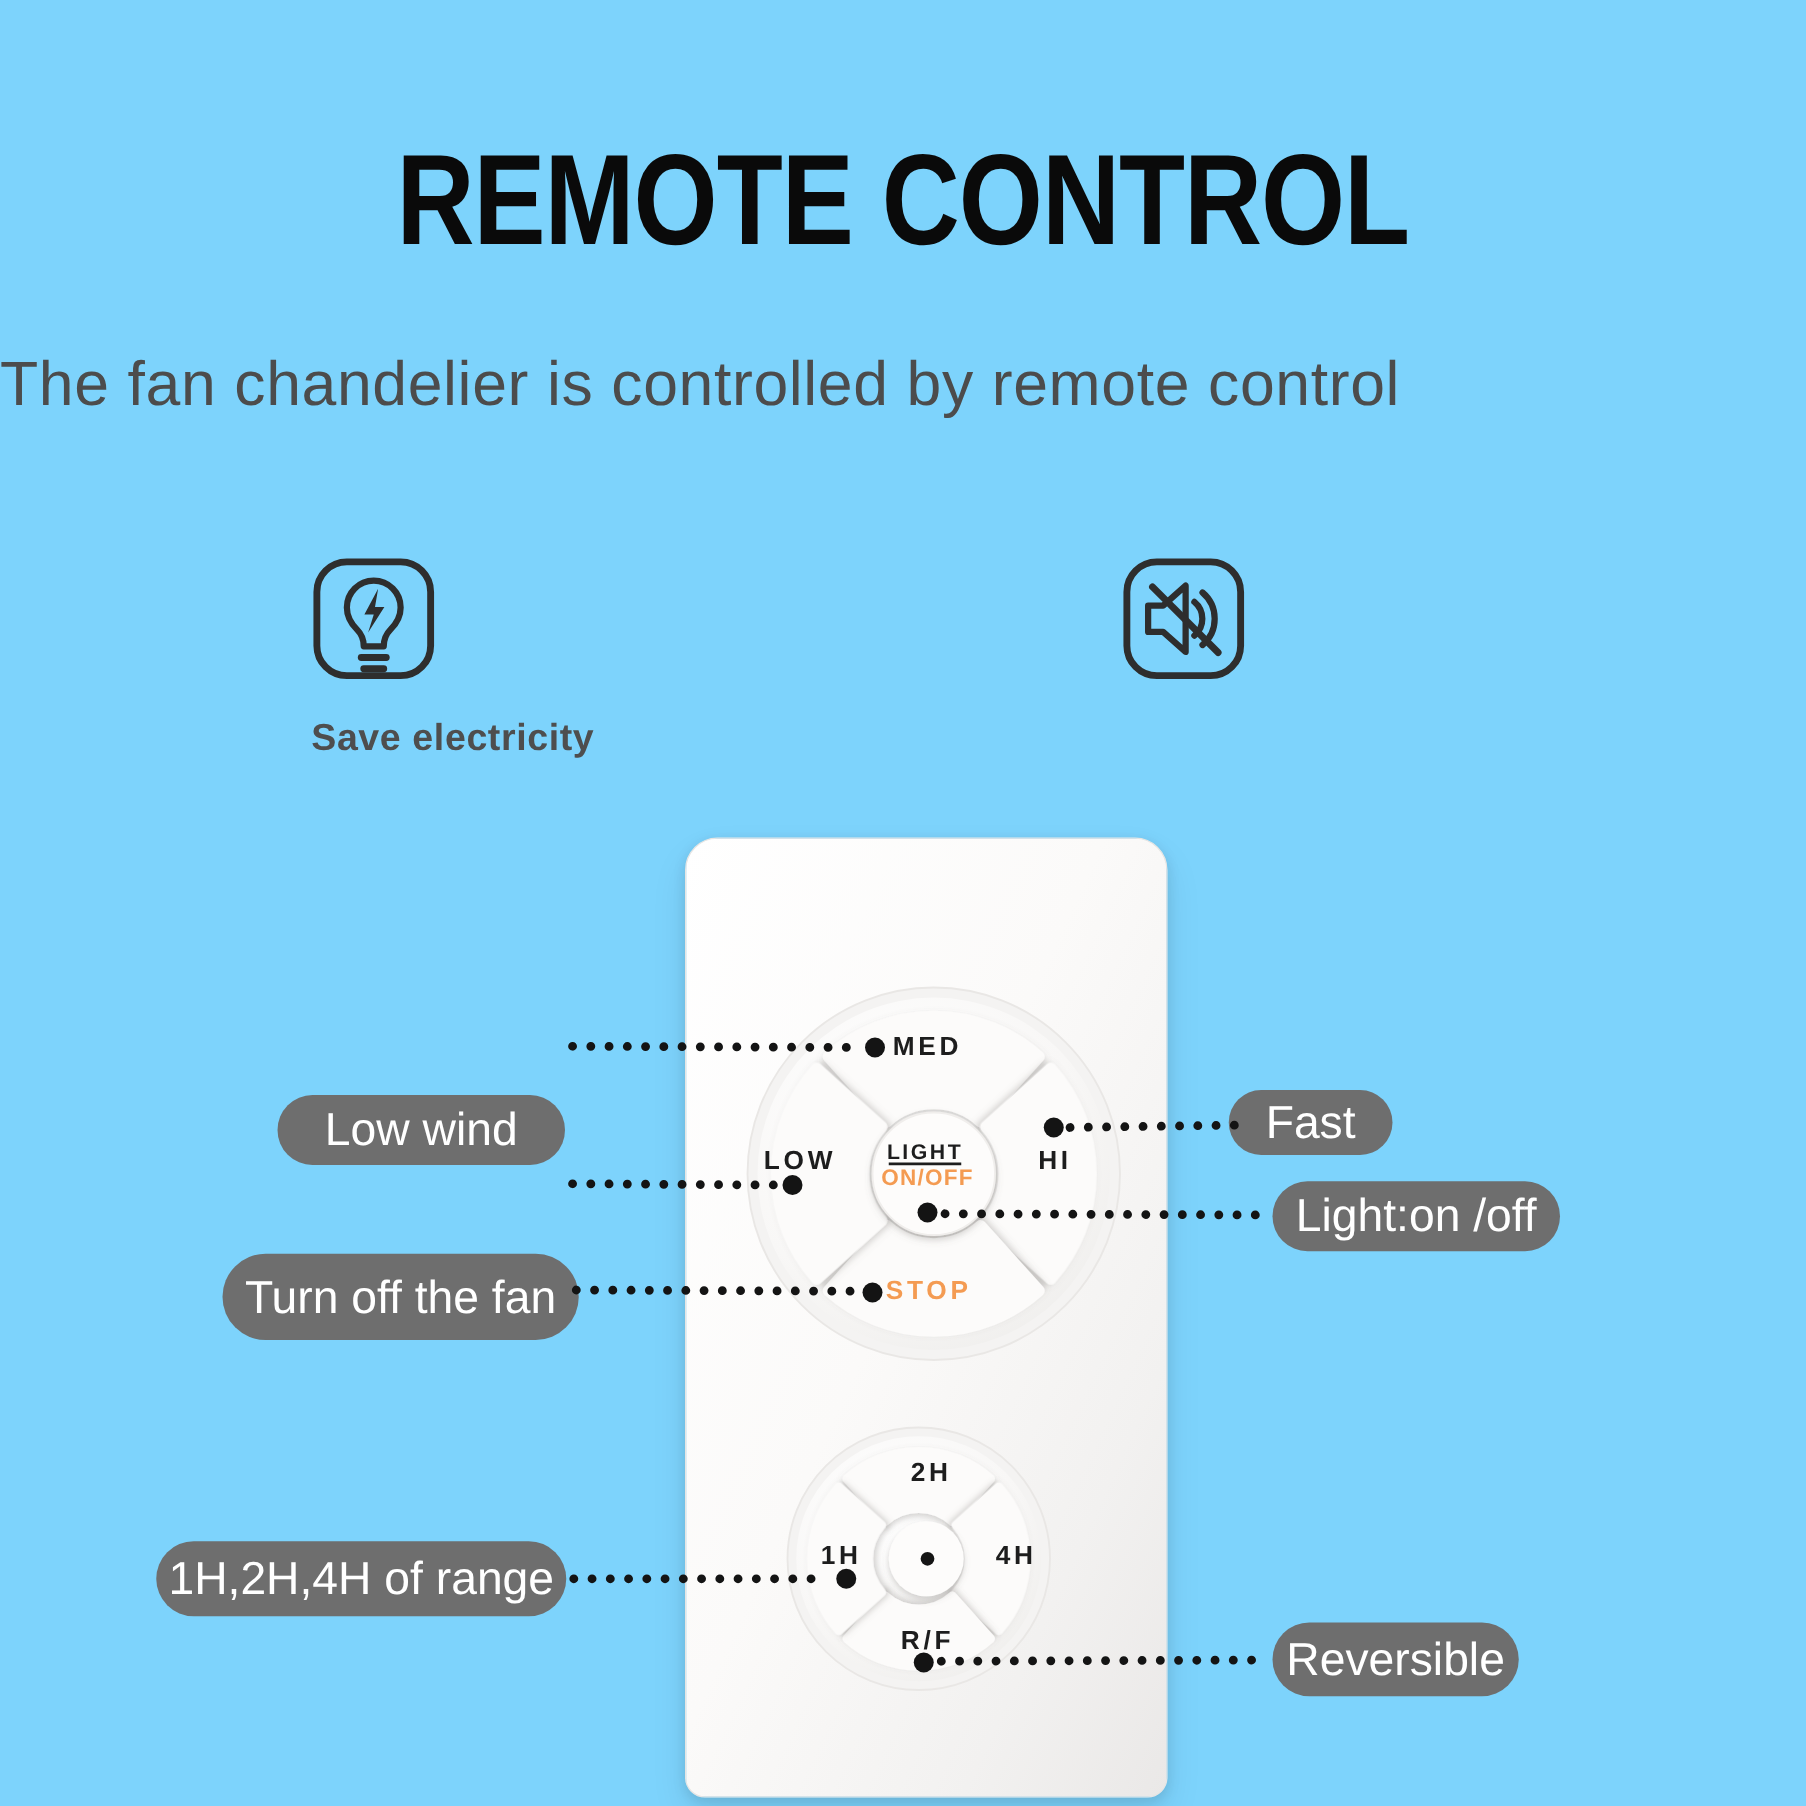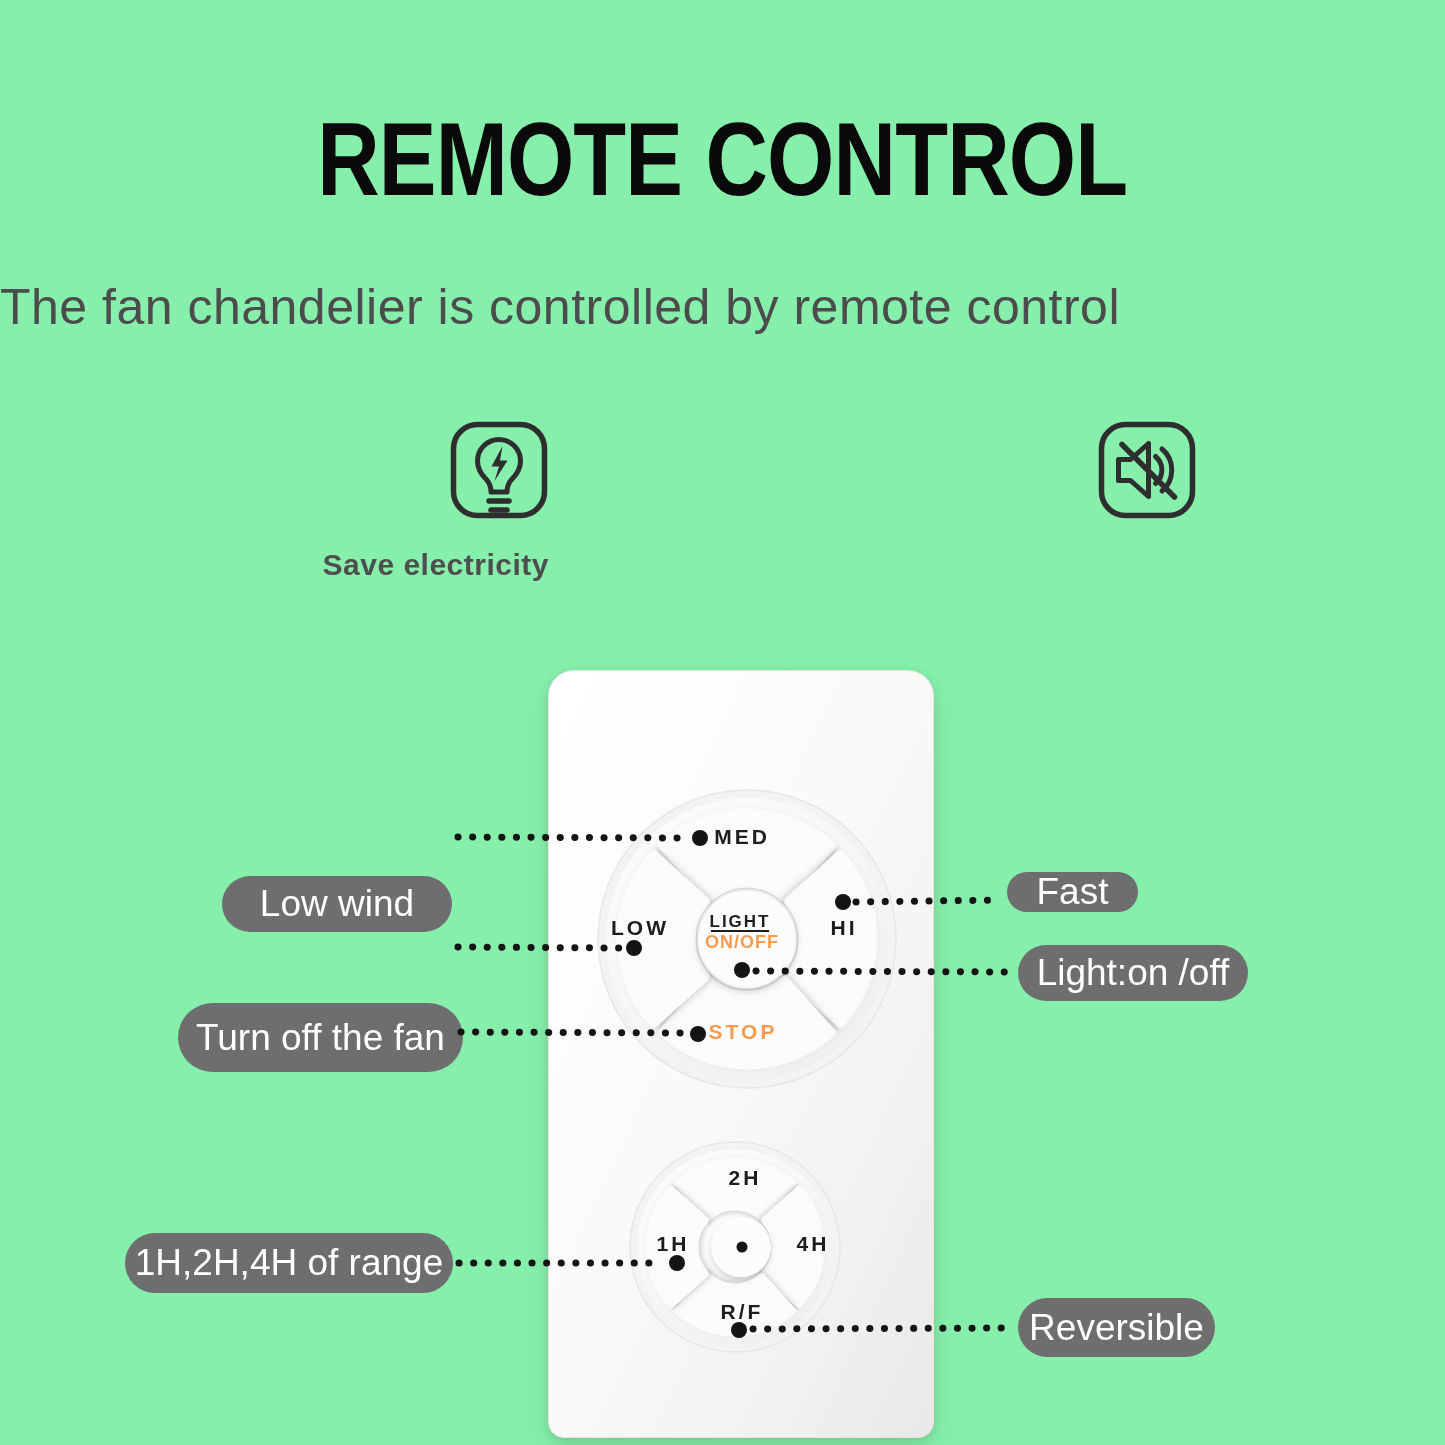--- a/index.html
+++ b/index.html
@@ -1,31 +1,31 @@
 <!DOCTYPE html>
 <html><head>
 <meta charset="utf-8">
 <style>
   html,body{margin:0;padding:0;background:#ffffff;}
   .canvas{
-    position:relative;width:1445px;height:1445px;background:#86efac;overflow:hidden;
+    position:relative;width:1445px;height:1445px;background:#7dd3fc;overflow:hidden;
     font-family:"Liberation Sans",sans-serif;
   }
   
   .title{position:absolute;top:108px;left:0;width:100%;text-align:center;margin:0;}
   .title span{
     display:inline-block;font-size:103px;font-weight:bold;color:#0a0a0a;
     line-height:1;transform:scaleX(0.84);white-space:nowrap;letter-spacing:-1px;
   }
   .subtitle{
     position:absolute;top:278px;left:0;width:100%;text-align:left;
     font-size:50px;color:#4c4c4c;letter-spacing:0.5px;white-space:nowrap;
   }
   
-  .feature{position:absolute;top:420px;width:300px;text-align:right;}
+  .feature{position:absolute;top:445px;width:300px;text-align:left;}
   .feature svg{display:inline-block;}
   .feature-label{margin-top:24px;font-size:30px;font-weight:bold;color:#4e4e4e;letter-spacing:0.5px;white-space:nowrap;}
   
   .remote{
     position:absolute;left:548px;top:670px;width:384px;height:766px;
     background:linear-gradient(115deg,#ffffff 0%,#fbfaf9 45%,#f2f1f0 78%,#eae8e7 100%);
     border:1px solid #e7e5e3;border-radius:26px 26px 16px 16px;
     box-shadow:0 3px 10px rgba(0,0,0,0.10),0 14px 30px rgba(0,0,0,0.08);
   }
   .cluster{position:absolute;}
@@ -122,21 +122,21 @@
     <circle cx="6" cy="0" r="30" fill="#fdfcfb" filter="url(#f2)"></circle>
     <circle cx="7" cy="0" r="5.5" fill="#151515"></circle>
     <text class="btn-label" x="10" y="-62">2H</text>
     <text class="btn-label" x="-62" y="4">1H</text>
     <text class="btn-label" x="78" y="4">4H</text>
     <text class="btn-label" x="7" y="72">R/F</text>
   </svg>
 
   <div class="pill" style="left:222px;top:876px;width:230px;height:56px">Low wind</div>
   <div class="pill" style="left:178px;top:1003px;width:285px;height:69px">Turn off the fan</div>
-  <div class="pill" style="left:1007px;top:872px;width:131px;height:40px">Fast</div>
+  <div class="pill" style="left:983px;top:872px;width:131px;height:52px">Fast</div>
   <div class="pill" style="left:1018px;top:945px;width:230px;height:56px">Light:on /off</div>
   <div class="pill" style="left:125px;top:1233px;width:328px;height:60px">1H,2H,4H of range</div>
   <div class="pill" style="left:1018px;top:1298px;width:197px;height:59px">Reversible</div>
 
   <svg class="overlay" width="1445" height="1445" viewBox="0 0 1445 1445">
     <g stroke="#141414" stroke-width="7" stroke-linecap="round" stroke-dasharray="0.1 14.5" fill="none">
       <line x1="458" y1="837" x2="686" y2="838"></line>
       <line x1="458" y1="947" x2="620" y2="948"></line>
       <line x1="461" y1="1032" x2="684" y2="1033"></line>
       <line x1="856" y1="902" x2="1001" y2="900"></line>

